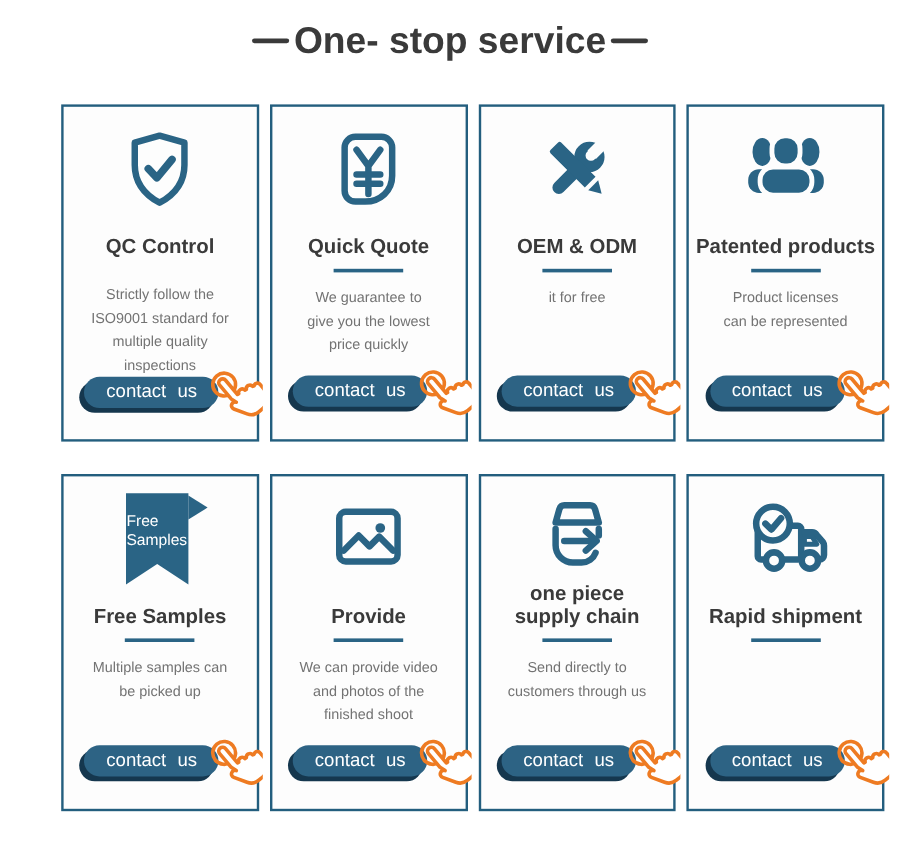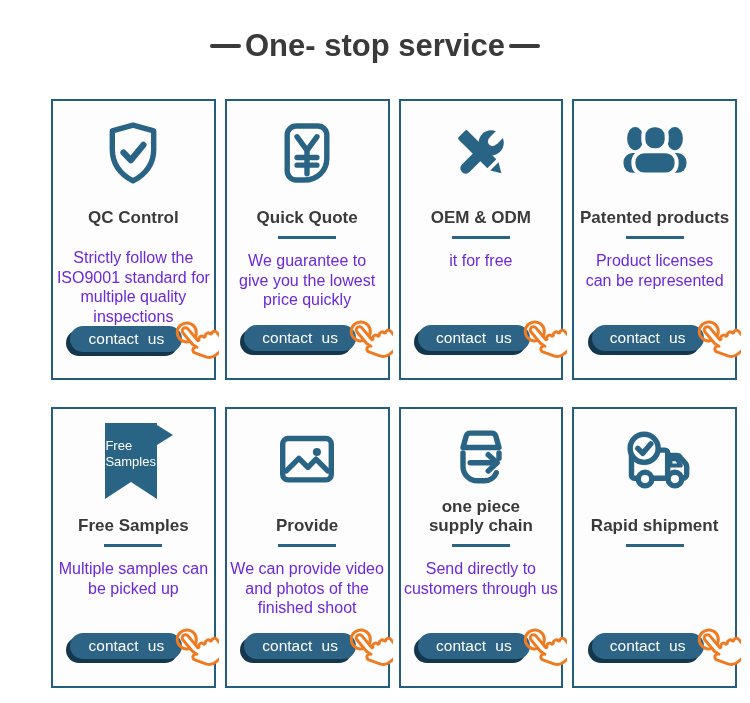--- a/index.html
+++ b/index.html
@@ -4,21 +4,21 @@
 <style>
   html,body{margin:0;padding:0;background:#ffffff;}
   body{
     width:750px;height:703px;overflow:hidden;
     font-family:"Liberation Sans","DejaVu Sans",sans-serif;
     -webkit-font-smoothing:antialiased;
   }
   
   .header{
     padding-top:12px;height:44px;
-    display:flex;align-items:center;justify-content:center;gap:4px;margin-top:12px;
+    display:flex;align-items:center;justify-content:center;gap:4px;
   }
   .header .dash{width:31px;height:4px;background:#3a3a3a;border-radius:2px;}
   .header h1{
     margin:0;font-size:31px;font-weight:700;color:#3a3a3a;letter-spacing:0;
   }
   
   .cards{
     margin-top:31px;padding:0 13px 0 12px;
     display:grid;grid-template-columns:repeat(4,1fr);
     grid-auto-rows:281px;gap:27px 9px;margin-left:39px;
@@ -39,21 +39,21 @@
     text-align:center;
   }
   .card-title span{
     display:block;white-space:nowrap;
     font-size:17px;font-weight:700;color:#3a3a3a;line-height:19px;
   }
   .divider{width:58px;height:3px;background:#2a6485;margin-top:9px;}
   .card-desc{margin-top:12px;text-align:center;}
   .card-desc span{
     display:block;white-space:nowrap;
-    font-size:16px;color:#6d28d9;line-height:19.5px;
+    font-size:12px;color:#737373;line-height:19.5px;
   }
   .btn-row{
     margin-top:auto;margin-bottom:27px;height:26px;width:100%;
     display:flex;justify-content:center;position:relative;
   }
   .contact-btn{
     border:none;cursor:pointer;height:26px;padding:0 14px;min-width:112px;
     background:#2d6384;color:#ffffff;font-size:15.5px;word-spacing:5px;
     font-family:"Liberation Sans","DejaVu Sans",sans-serif;
     border-radius:13px;box-shadow:-4px 4px 0 #15374e;

